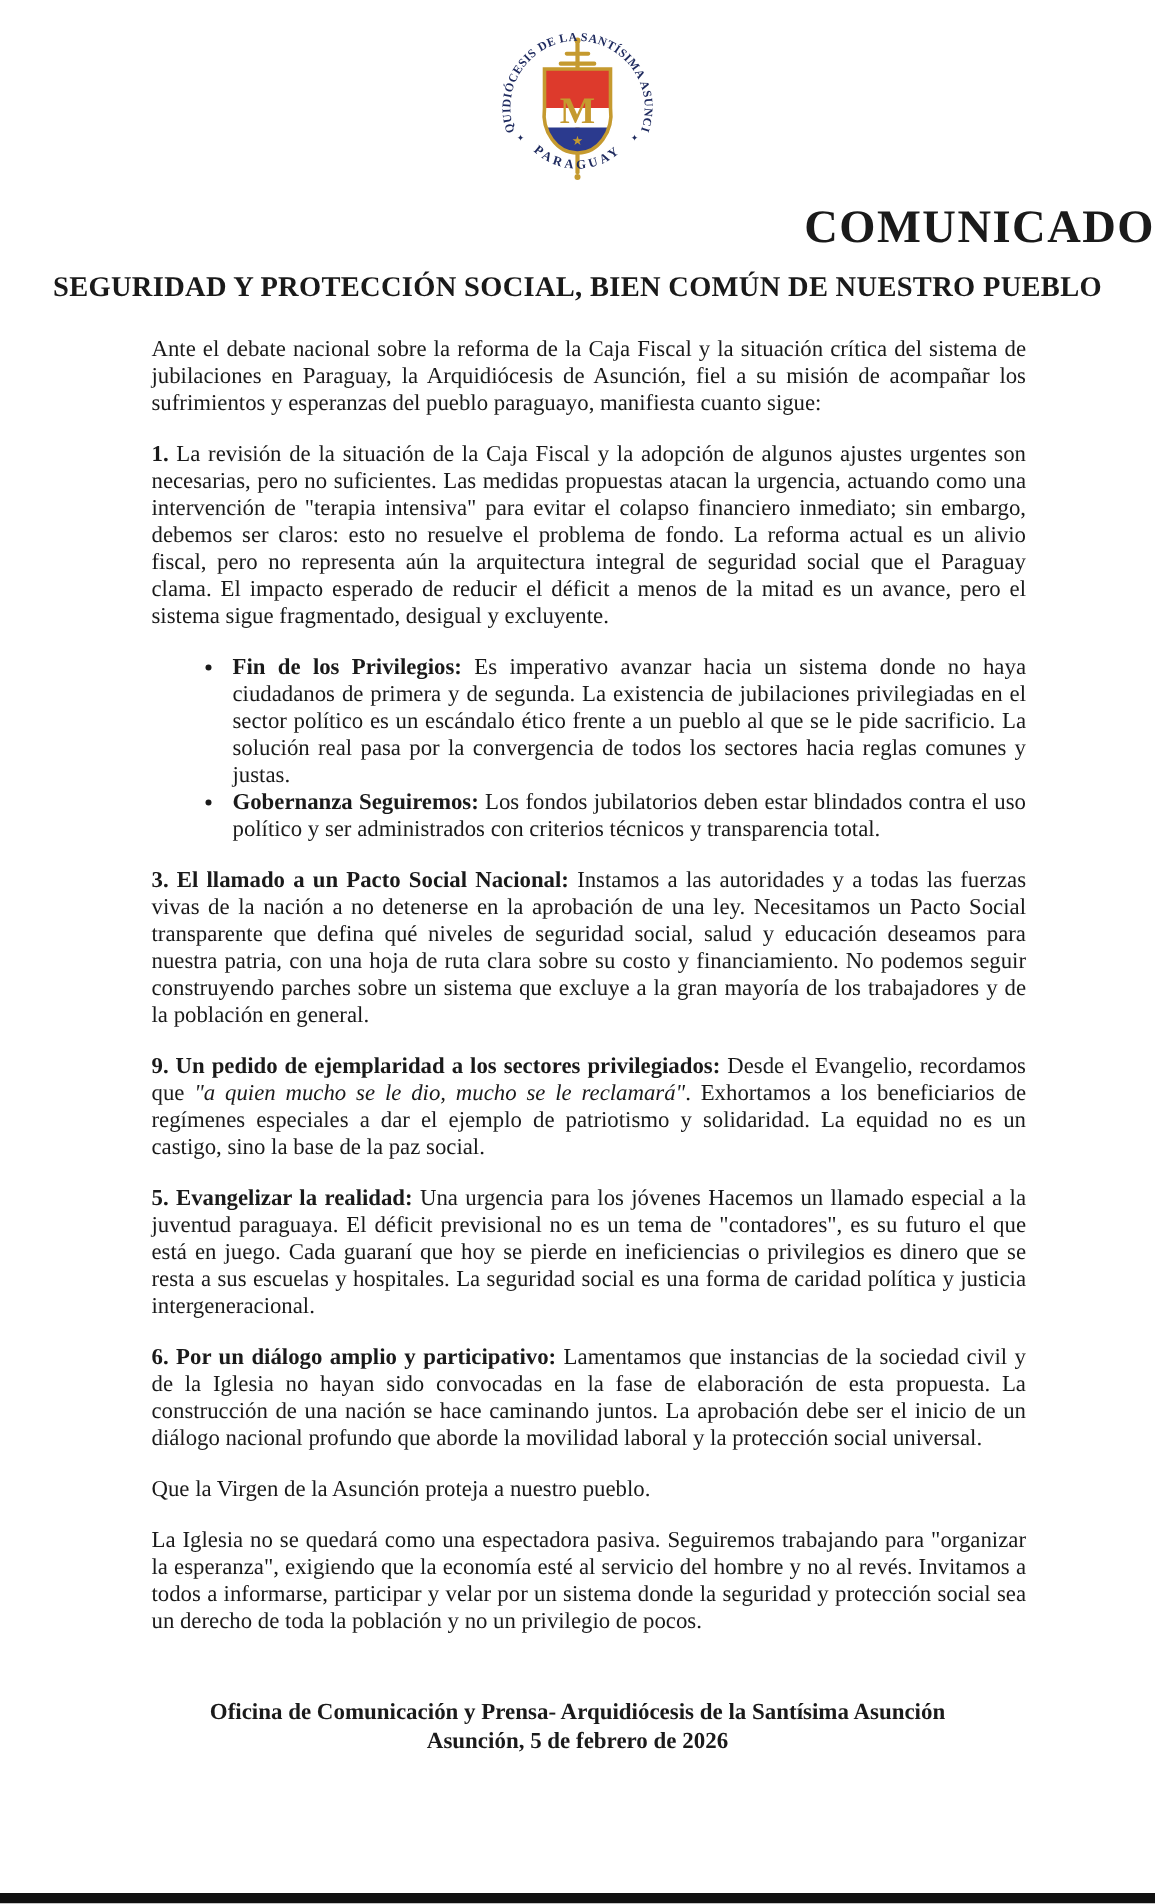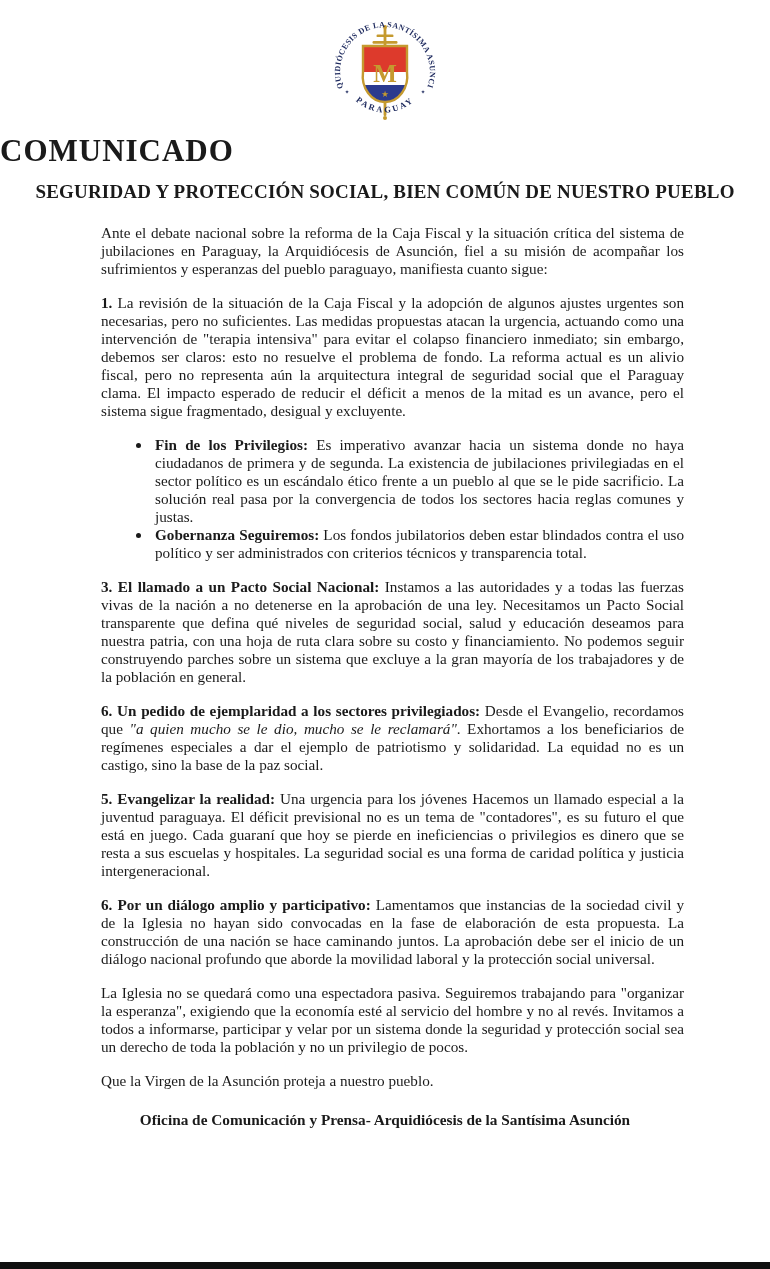--- a/index.html
+++ b/index.html
@@ -4,39 +4,39 @@
 <style>
   html,body{margin:0;padding:0;}
   body{
     width:770px;height:1269px;position:relative;overflow:hidden;
     background:#ffffff;color:#1a1a1a;
     font-family:"Liberation Serif","DejaVu Serif",serif;
   }
   .page{position:absolute;inset:0;}
   .logo-wrap{display:flex;justify-content:center;margin-top:12px;}
   .title{
-    text-align:left;font-size:31px;font-weight:bold;letter-spacing:1px;
+    text-align:right;font-size:31px;font-weight:bold;letter-spacing:1px;
     margin:8px 0 0 0;line-height:34px;
   }
   .subtitle{
     text-align:center;font-size:19px;font-weight:bold;margin-top:13px;
     white-space:nowrap;letter-spacing:0.2px;
   }
   .doc-body{
     width:583px;margin:21px 86px 0 101px;
     font-size:15.2px;line-height:18px;text-align:justify;
   }
   .doc-body p{margin:0 0 16px 0;}
   .doc-body ul.bullets{margin:0 0 16px 0;padding:0 0 0 51px;list-style:disc outside;}
   .doc-body ul.bullets li{margin:0;padding-left:3px;}
   .b{font-weight:bold;}
   .i{font-style:italic;}
   .footer{
     text-align:center;font-weight:bold;font-size:15.3px;line-height:19px;
-    margin-top:20px;
+    margin-top:42px;
   }
   .bottom-bar{position:absolute;left:0;bottom:0;width:770px;height:7px;background:#101010;}
 </style>
 </head>
 <body>
 
 <div class="page">
 
   <div class="logo-wrap">
     <svg width="124" height="114" viewBox="0 0 124 114">
@@ -84,25 +84,26 @@
   <div class="subtitle">SEGURIDAD Y PROTECCIÓN SOCIAL, BIEN COMÚN DE NUESTRO PUEBLO</div>
 
   <div class="doc-body">
       <p><span>Ante el debate nacional sobre la reforma de la Caja Fiscal y la situación crítica del sistema de jubilaciones en Paraguay, la Arquidiócesis de Asunción, fiel a su misión de acompañar los sufrimientos y esperanzas del pueblo paraguayo, manifiesta cuanto sigue:</span></p>
       <p><span class="b">1.</span><span> La revisión de la situación de la Caja Fiscal y la adopción de algunos ajustes urgentes son necesarias, pero no suficientes. Las medidas propuestas atacan la urgencia, actuando como una intervención de "terapia intensiva" para evitar el colapso financiero inmediato; sin embargo, debemos ser claros: esto no resuelve el problema de fondo. La reforma actual es un alivio fiscal, pero no representa aún la arquitectura integral de seguridad social que el Paraguay clama. El impacto esperado de reducir el déficit a menos de la mitad es un avance, pero el sistema sigue fragmentado, desigual y excluyente.</span></p>
       <ul class="bullets">
         <li><span class="b">Fin de los Privilegios:</span><span> Es imperativo avanzar hacia un sistema donde no haya ciudadanos de primera y de segunda. La existencia de jubilaciones privilegiadas en el sector político es un escándalo ético frente a un pueblo al que se le pide sacrificio. La solución real pasa por la convergencia de todos los sectores hacia reglas comunes y justas.</span></li>
         <li><span class="b">Gobernanza Seguiremos:</span><span> Los fondos jubilatorios deben estar blindados contra el uso político y ser administrados con criterios técnicos y transparencia total.</span></li>
       </ul>
       <p><span class="b">3. El llamado a un Pacto Social Nacional:</span><span> Instamos a las autoridades y a todas las fuerzas vivas de la nación a no detenerse en la aprobación de una ley. Necesitamos un Pacto Social transparente que defina qué niveles de seguridad social, salud y educación deseamos para nuestra patria, con una hoja de ruta clara sobre su costo y financiamiento. No podemos seguir construyendo parches sobre un sistema que excluye a la gran mayoría de los trabajadores y de la población en general.</span></p>
-      <p><span class="b">6. Un pedido de ejemplaridad a los sectores privilegiados:</span><span> Desde el Evangelio, recordamos que </span><span class="i">"a quien mucho se le dio, mucho se le reclamará"</span><span>. Exhortamos a los beneficiarios de regímenes especiales a dar el ejemplo de patriotismo y solidaridad. La equidad no es un castigo, sino la base de la paz social.</span></p>
+      <p><span class="b">9. Un pedido de ejemplaridad a los sectores privilegiados:</span><span> Desde el Evangelio, recordamos que </span><span class="i">"a quien mucho se le dio, mucho se le reclamará"</span><span>. Exhortamos a los beneficiarios de regímenes especiales a dar el ejemplo de patriotismo y solidaridad. La equidad no es un castigo, sino la base de la paz social.</span></p>
       <p><span class="b">5. Evangelizar la realidad:</span><span> Una urgencia para los jóvenes Hacemos un llamado especial a la juventud paraguaya. El déficit previsional no es un tema de "contadores", es su futuro el que está en juego. Cada guaraní que hoy se pierde en ineficiencias o privilegios es dinero que se resta a sus escuelas y hospitales. La seguridad social es una forma de caridad política y justicia intergeneracional.</span></p>
       <p><span class="b">6. Por un diálogo amplio y participativo:</span><span> Lamentamos que instancias de la sociedad civil y de la Iglesia no hayan sido convocadas en la fase de elaboración de esta propuesta. La construcción de una nación se hace caminando juntos. La aprobación debe ser el inicio de un diálogo nacional profundo que aborde la movilidad laboral y la protección social universal.</span></p>
+      <p><span>Que la Virgen de la Asunción proteja a nuestro pueblo.</span></p>
       <p><span>La Iglesia no se quedará como una espectadora pasiva. Seguiremos trabajando para "organizar la esperanza", exigiendo que la economía esté al servicio del hombre y no al revés. Invitamos a todos a informarse, participar y velar por un sistema donde la seguridad y protección social sea un derecho de toda la población y no un privilegio de pocos.</span></p>
-      <p><span>Que la Virgen de la Asunción proteja a nuestro pueblo.</span></p>
     </div>
 
   <div class="footer">
     <div>Oficina de Comunicación y Prensa- Arquidiócesis de la Santísima Asunción</div>
+    <div>Asunción, 5 de febrero de 2026</div>
   </div>
 
   <div class="bottom-bar"></div>
 </div>
 
 </body></html>

